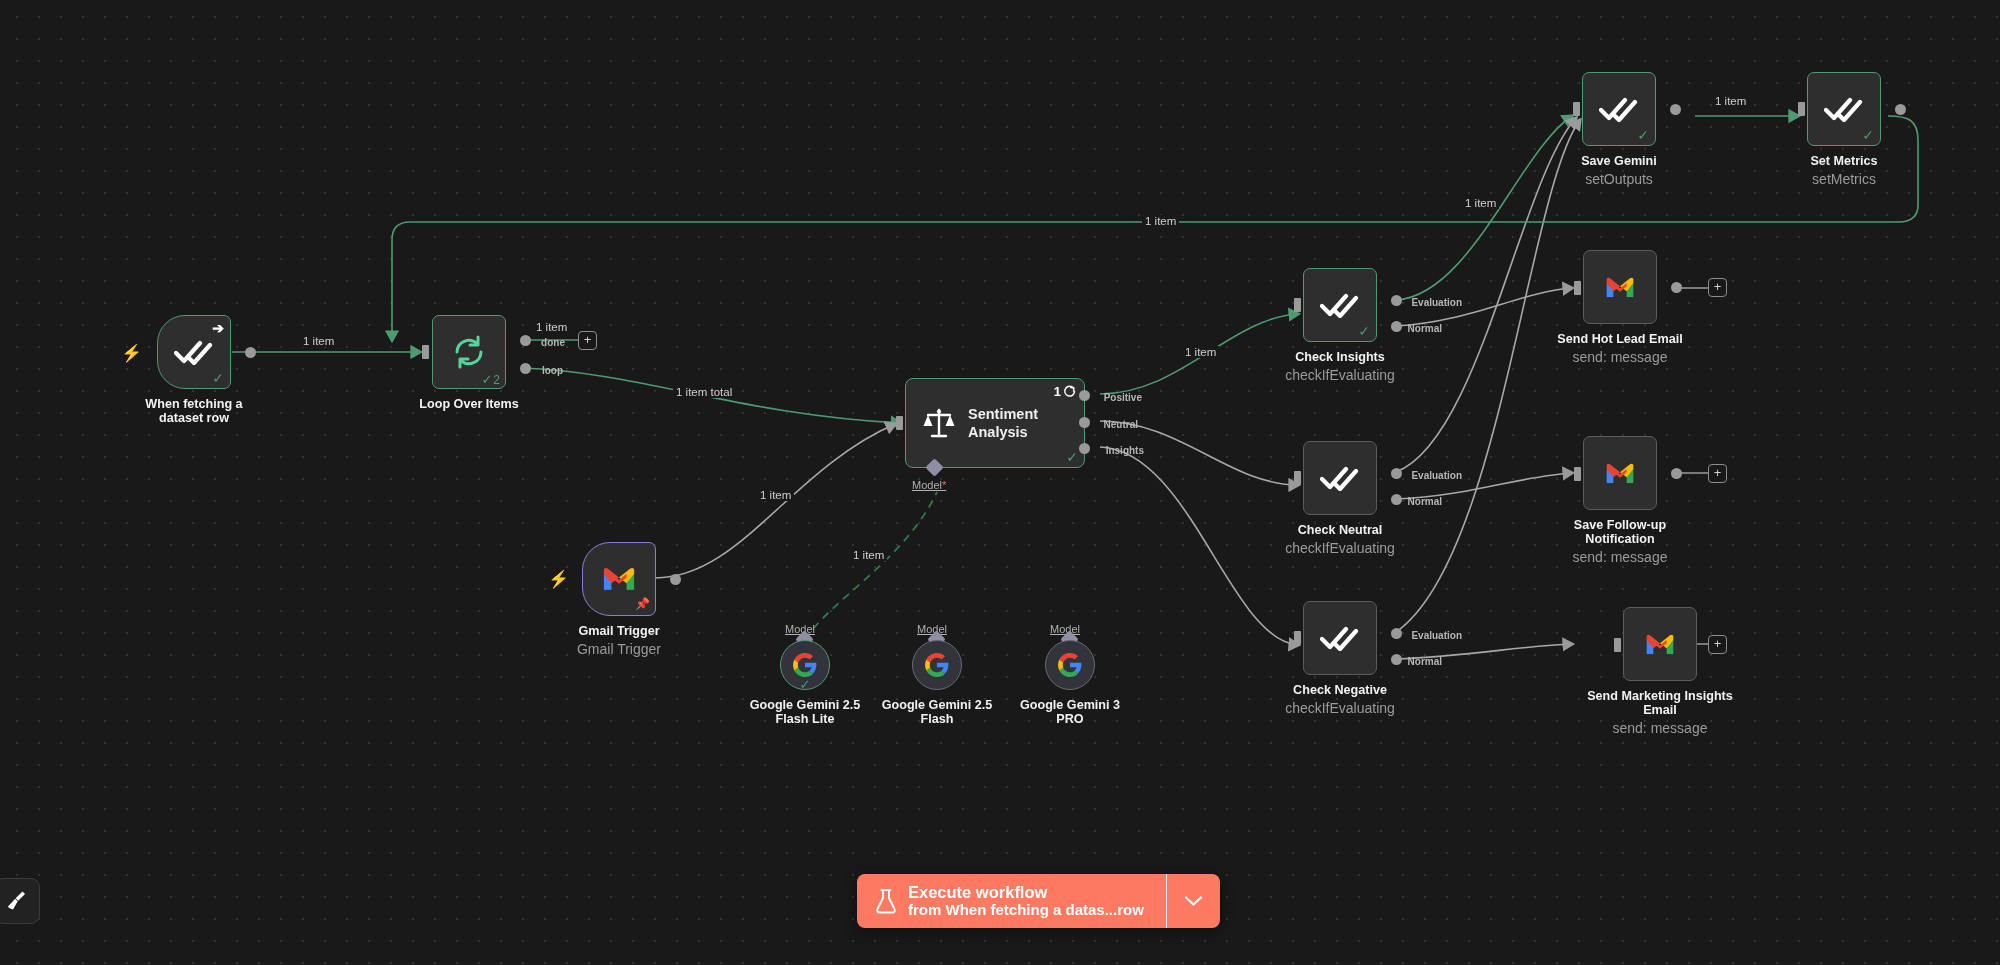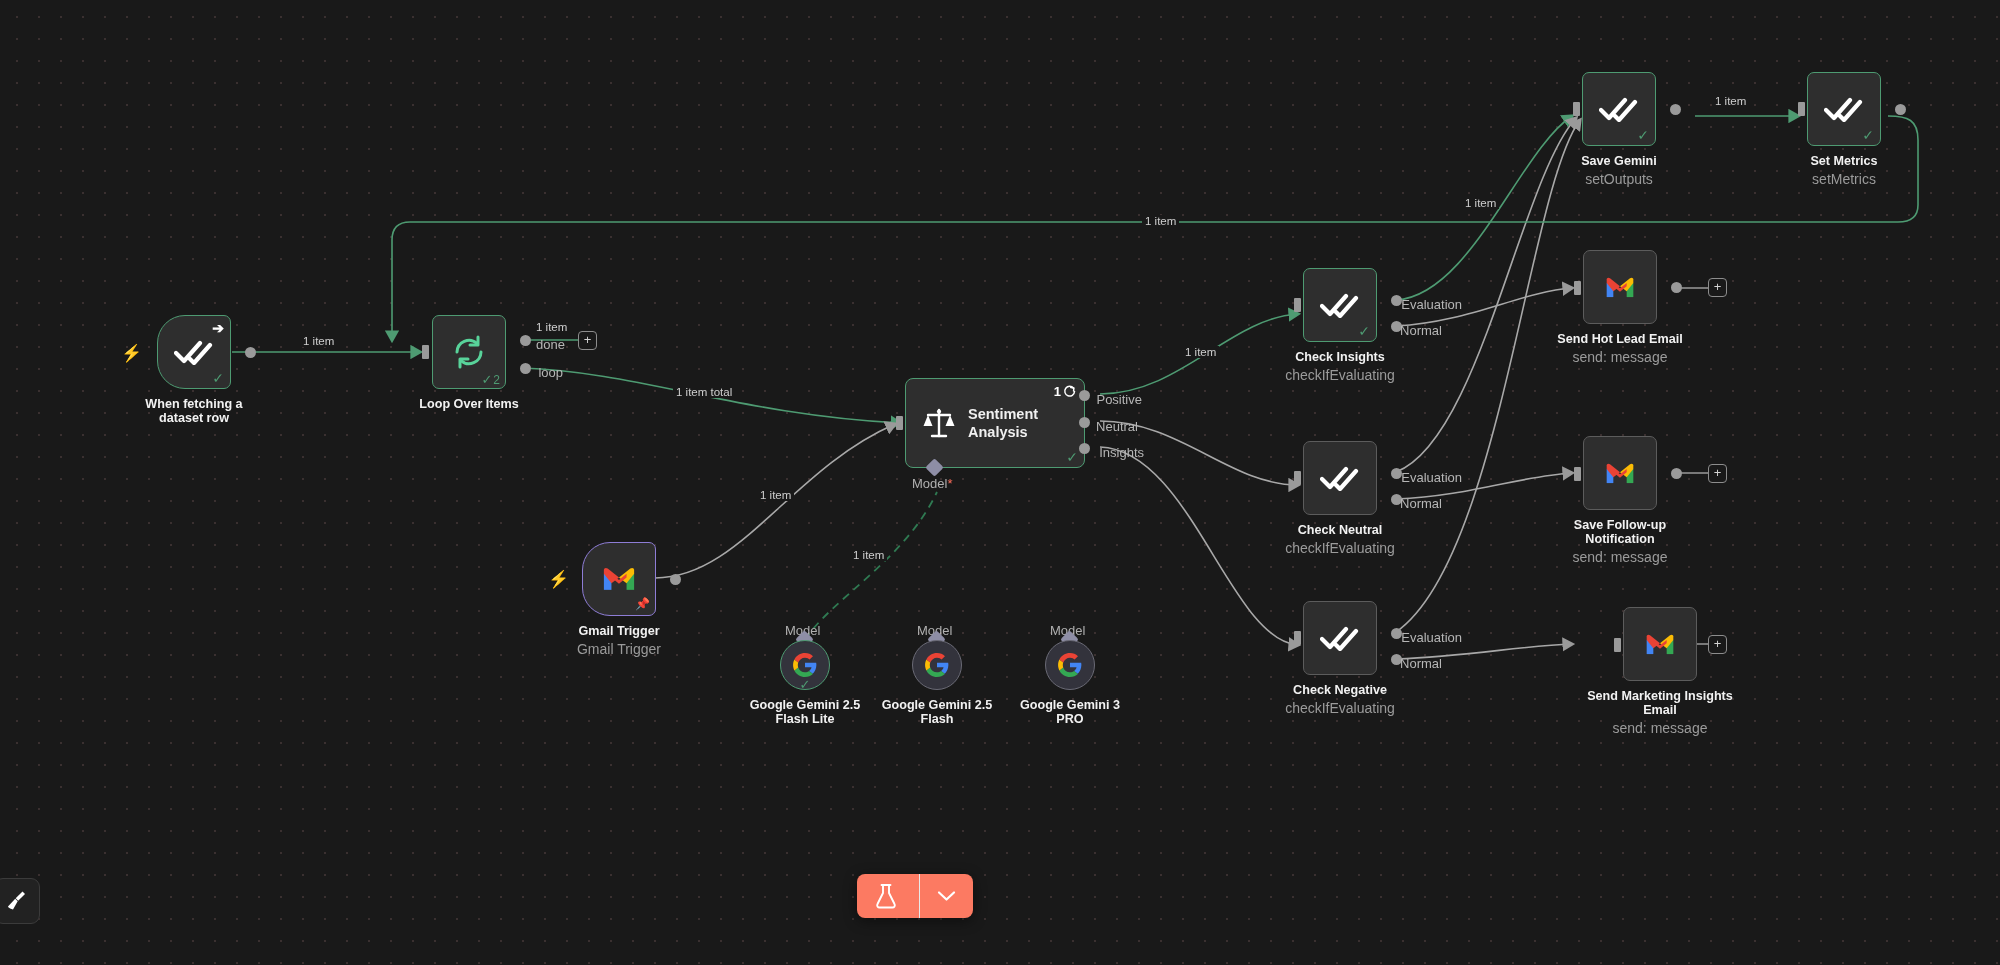--- a/index.html
+++ b/index.html
@@ -70,24 +70,24 @@
 
   .arrowico{ position:absolute; right:6px; top:4px; color:#fff; font-size:14px; font-weight:bold; }
   .bolt{ position:absolute; color:#ff6d5a; font-size:17px; line-height:1; }
   .pin{ position:absolute; right:5px; bottom:4px; color:#8e7dd6; font-size:12px; }
   .retry{ position:absolute; right:8px; top:5px; color:#fff; font-size:13px; font-weight:bold;
           display:flex; align-items:center; gap:2px; }
 
   
   .port{ position:absolute; width:11px;height:11px;border-radius:50%;background:#9a9a9a; }
   .inport{ position:absolute; width:7px; height:14px; background:#9a9a9a; border-radius:1px; }
-  .plabel{ position:absolute; color:#b6b6b6; font-size:13px; white-space:nowrap; }
+  .plabel{ position:absolute; color:#b6b6b6; font-size:10px; white-space:nowrap;font-weight:bold; }
   .diamond{ position:absolute; width:13px;height:13px; background:#8e8ea6;
             transform:rotate(45deg); border-radius:2px; }
-  .modlab{ position:absolute; color:#b0b0b0; font-size:13px; white-space:nowrap; }
+  .modlab{ position:absolute; color:#b0b0b0; font-size:11px; white-space:nowrap;text-decoration:underline; }
   .req{ color:#ff6d5a; }
 
   
   .plus{
     position:absolute; width:19px;height:19px;border:1.4px solid #8d8d8d;border-radius:4px;
     color:#d5d5d5; font-size:13px; line-height:16px; text-align:center; background:#191919;
   }
 
   
   .elab{
@@ -488,20 +488,24 @@
       <path d="M10.2,9.8 L12.7,12.3 L8,20.5 C8,20.5 3.5,19.5 3,17.5 Z" fill="#fff"></path>
     </svg>
   </div>
 
   <div id="execbar">
     <div id="execmain">
       <svg width="22" height="26" viewBox="0 0 22 26">
         <path d="M8,2 L8,10 L2.5,21 C1.6,22.7 2.7,24.5 4.6,24.5 L17.4,24.5 C19.3,24.5 20.4,22.7 19.5,21 L14,10 L14,2" stroke="#fff" stroke-width="1.9" fill="none" stroke-linejoin="round" stroke-linecap="round"></path>
         <path d="M6.5,2 L15.5,2" stroke="#fff" stroke-width="1.9" stroke-linecap="round"></path>
       </svg>
+      <div class="txts">
+        <div class="l1">Execute workflow</div>
+        <div class="l2">from When fetching a datas...row</div>
+      </div>
     </div>
     <div id="execcaret">
       <svg width="19" height="12" viewBox="0 0 19 12">
         <path d="M2,2.5 L9.5,9.5 L17,2.5" stroke="#fff" stroke-width="2.2" fill="none" stroke-linecap="round" stroke-linejoin="round"></path>
       </svg>
     </div>
   </div>
 
 </div>
 

